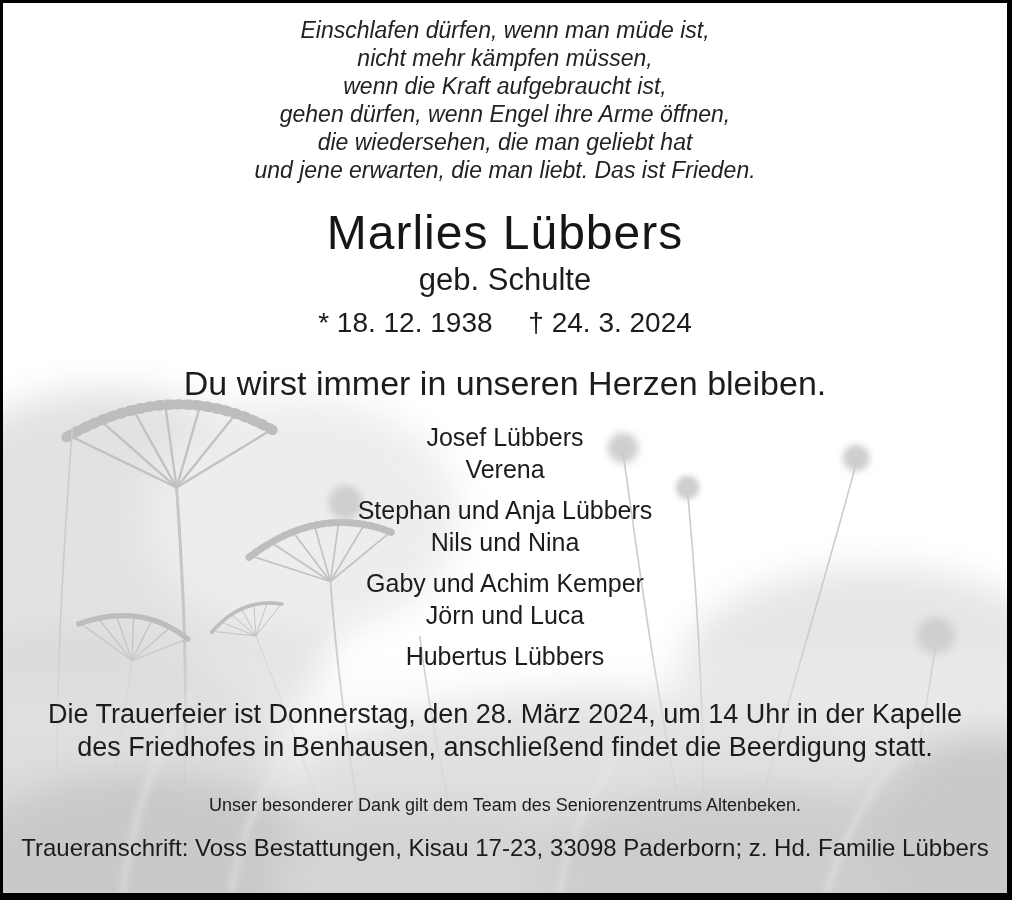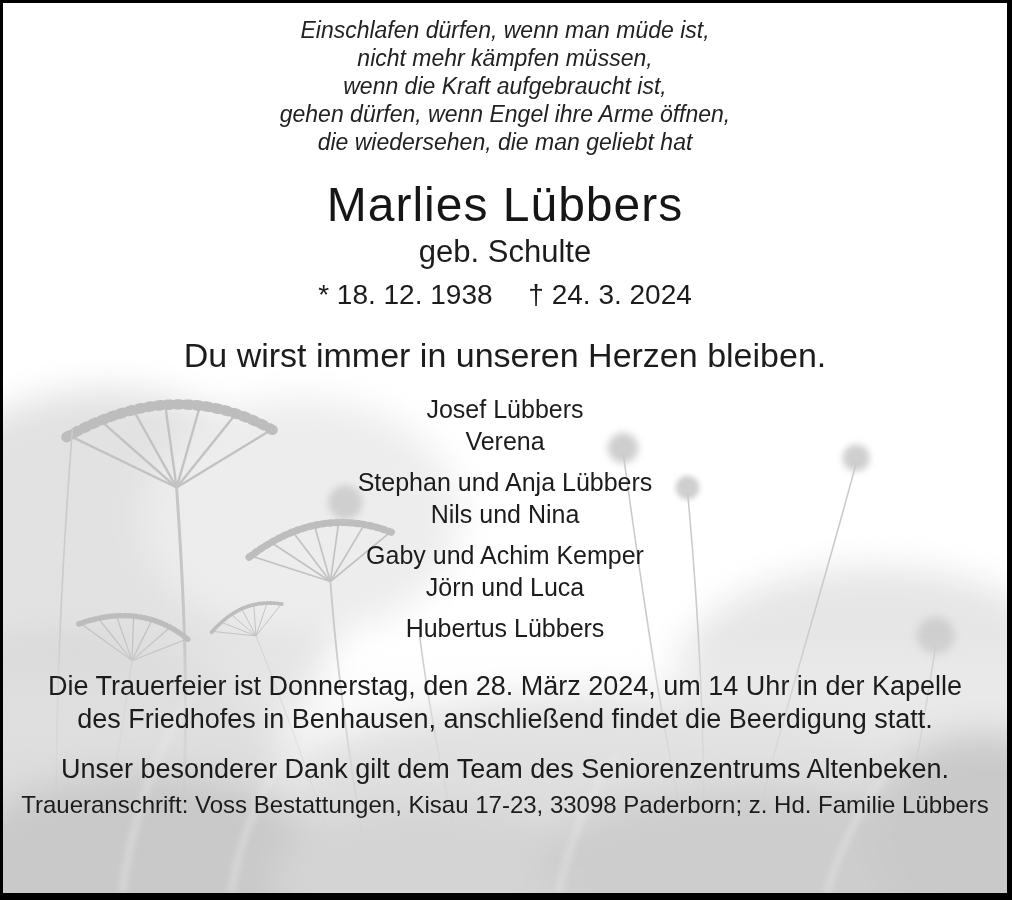--- a/index.html
+++ b/index.html
@@ -67,26 +67,26 @@
     font-size: 25px;
     line-height: 32px;
   }
   .mourner-group { margin-bottom: 9px; }
   .info {
     margin-top: 26px;
     font-size: 27px;
     line-height: 33px;
   }
   .thanks {
-    margin-top: 17px;
-    font-size: 27px;
+    margin-top: 25px;
+    font-size: 18px;
     line-height: 32px;
   }
   .address {
-    margin-top: 6px;
+    margin-top: 13px;
     font-size: 24px;
     line-height: 28px;
   }
 </style>
 </head>
 <body>
 
 <div class="ad">
 
   <div class="bg">
@@ -183,20 +183,21 @@
   </div>
 
   <div class="content">
 
     <div class="poem">
       <div class="poem-line">Einschlafen dürfen, wenn man müde ist,</div>
       <div class="poem-line">nicht mehr kämpfen müssen,</div>
       <div class="poem-line">wenn die Kraft aufgebraucht ist,</div>
       <div class="poem-line">gehen dürfen, wenn Engel ihre Arme öffnen,</div>
       <div class="poem-line">die wiedersehen, die man geliebt hat</div>
+      <div class="poem-line">und jene erwarten, die man liebt. Das ist Frieden.</div>
     </div>
 
     <h1 class="name">Marlies Lübbers</h1>
     <div class="maiden">geb. Schulte</div>
 
     <div class="dates">
       <span class="birth">* 18. 12. 1938</span>
       <span class="death">† 24. 3. 2024</span>
     </div>
 

